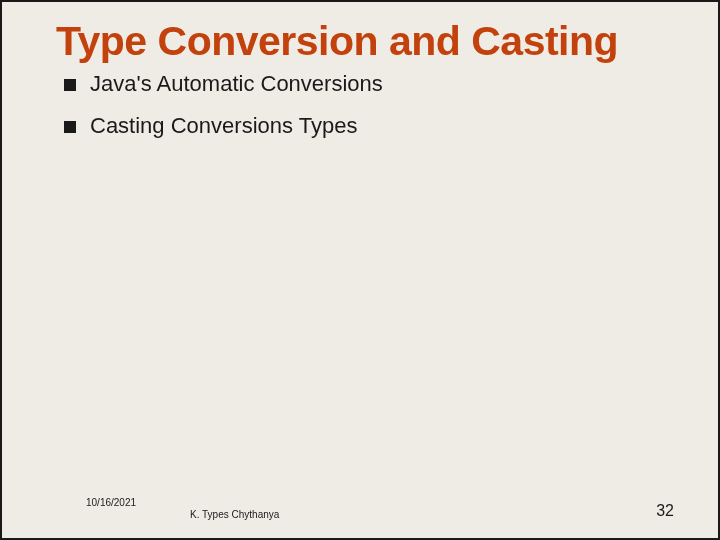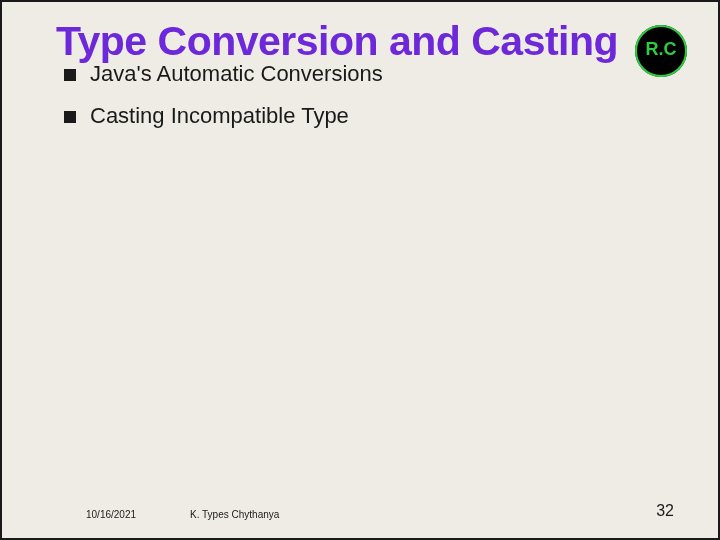--- a/index.html
+++ b/index.html
@@ -12,24 +12,24 @@
   }
   .slide {
     position: relative;
     width: 100%;
     height: 100%;
     padding: 18px 40px 0 54px;
   }
   .title {
     font-size: 41px;
     font-weight: bold;
-    color: #6d28d9;
+    color: #c2410c;
     line-height: 1.05;
     letter-spacing: -0.5px;
-    margin-bottom: 6px;
+    margin-bottom: 16px;
   }
   .logo {
     position: absolute;
     top: 22px;
     right: 30px;
     width: 54px;
     height: 54px;
   }
   .bullets {
     margin-top: -8px;
@@ -57,58 +57,51 @@
     position: absolute;
     bottom: 18px;
     left: 0;
     right: 0;
     font-size: 10px;
     color: #1a1a1a;
   }
   .footer-date {
     position: absolute;
     left: 84px;
-    bottom: 0;
+    bottom: 12px;
     margin-top: 12px;
   }
   .footer-author {
     position: absolute;
     left: 188px;
     bottom: 0;
   }
   .footer-page {
     position: absolute;
     right: 44px;
     bottom: 0;
     font-size: 16px;
   }
 </style>
 </head>
 <body>
 
 <div class="slide">
 
-  <div class="logo">
-    <svg viewBox="0 0 54 54">
-      <circle cx="27" cy="27" r="26" fill="#000000"></circle>
-      <circle cx="27" cy="27" r="25" fill="none" stroke="#2ecc40" stroke-width="2"></circle>
-      <text x="27" y="31" text-anchor="middle" font-family="Arial" font-weight="bold" font-size="18" fill="#2ecc40">R.C</text>
-    </svg>
-  </div>
 
   <h1 class="title">Type Conversion and Casting</h1>
 
   <div class="bullets">
     <div class="bullet-row">
       <div class="bullet-square"></div>
       <div class="bullet-text">Java's Automatic Conversions</div>
     </div>
     <div class="bullet-row">
       <div class="bullet-square"></div>
-      <div class="bullet-text">Casting Incompatible Type</div>
+      <div class="bullet-text">Casting Conversions Types</div>
     </div>
   </div>
 
   <div class="footer">
     <span class="footer-date">10/16/2021</span>
     <span class="footer-author">K. Types Chythanya</span>
     <span class="footer-page">32</span>
   </div>
 
 </div>

